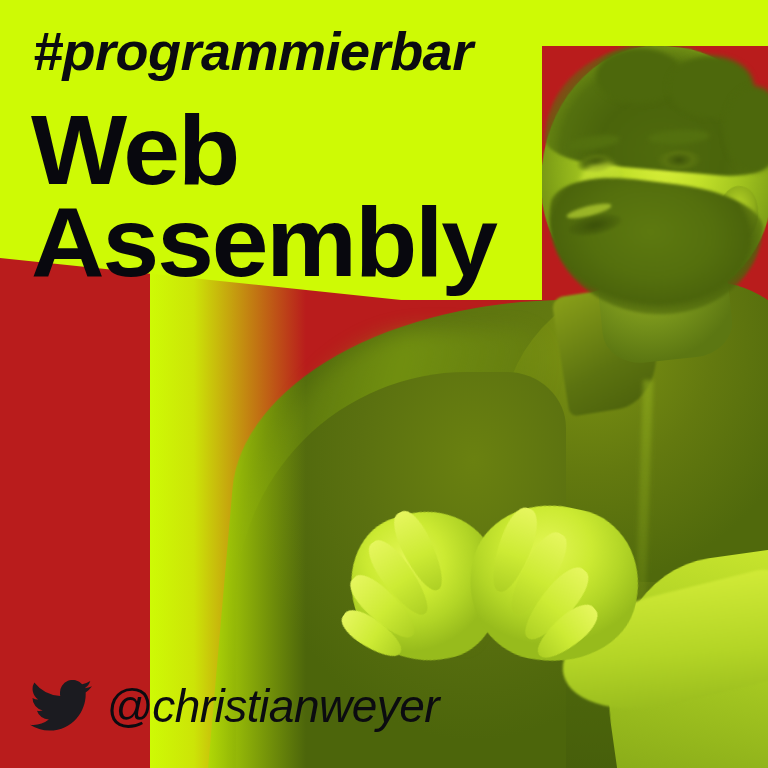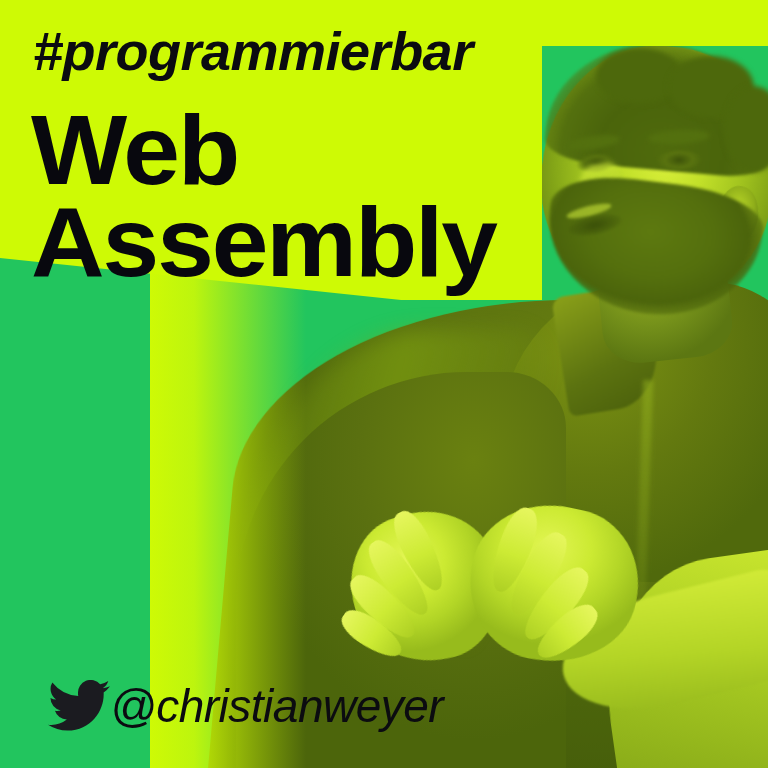--- a/index.html
+++ b/index.html
@@ -6,21 +6,21 @@
   html, body {
     margin: 0;
     padding: 0;
     background: #222;
   }
   #poster {
     position: relative;
     width: 768px;
     height: 768px;
     overflow: hidden;
-    background: #22c55e;
+    background: #b91c1c;
     font-family: "Liberation Sans", sans-serif;
     -webkit-font-smoothing: antialiased;
   }
 
   
   .photo-layer {
     position: absolute;
     inset: 0;
     overflow: hidden;
     pointer-events: none;
@@ -374,24 +374,25 @@
     font-size: 44px;
     font-weight: 700;
     font-style: italic;
     color: #0b0b10;
     letter-spacing: -0.6px;
     white-space: nowrap;
     line-height: 1;
   }
   .handle-row {
     position: absolute;
-    left: 48px;
+    left: 30px;
     top: 680px;
     display: flex;
     align-items: center;
+    gap: 14px;
   }
   .bird-icon {
     display: block;
     width: 62px;
     height: 52px;
     flex: 0 0 auto;
   }
   .handle-text {
     font-size: 46px;
     font-weight: 400;

